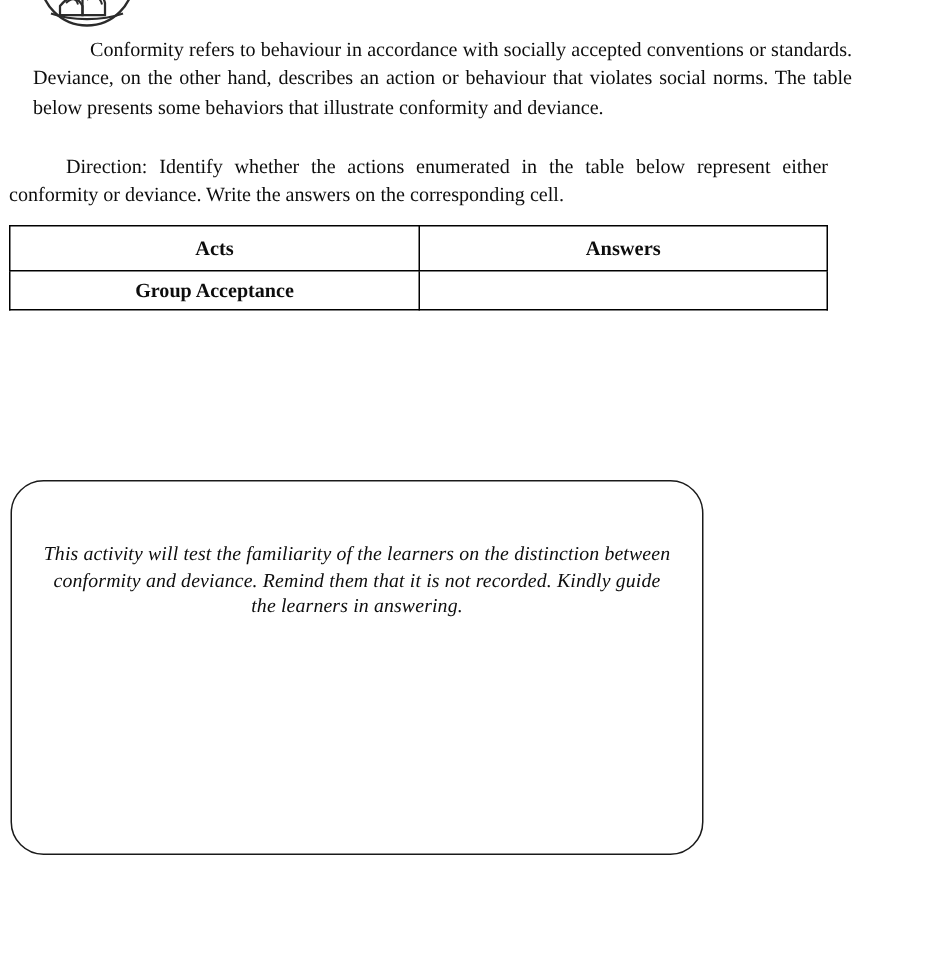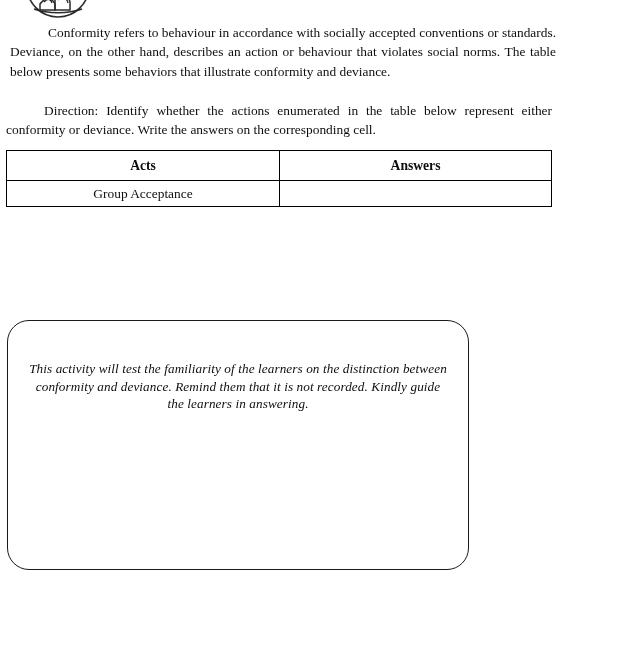--- a/index.html
+++ b/index.html
@@ -40,21 +40,21 @@
     width: 546px;
     margin: 0;
     text-align: justify;
     text-justify: inter-word;
     font-size: 13.4px;
     line-height: 19.4px;
     text-indent: 38px;
   }
   .para-1 {
     position: absolute;
-    left: 4px;
+    left: 16px;
     top: 23px;
   }
   .para-2 {
     position: absolute;
     left: 0;
     top: 101px;
   }
 
   
   .acts-table {
@@ -76,20 +76,21 @@
   }
   .acts-table .col-acts   { width: 273px; }
   .acts-table .col-answer { width: 272px; }
   .acts-table thead th {
     height: 29px;
     font-weight: bold;
     font-size: 13.6px;
   }
   .acts-table tbody td {
     height: 25px;
+    font-weight: bold;
   }
   .cell-empty {
     min-height: 1px;
   }
 
   
   .note-box {
     position: absolute;
     left: 7px;
     top: 320px;

